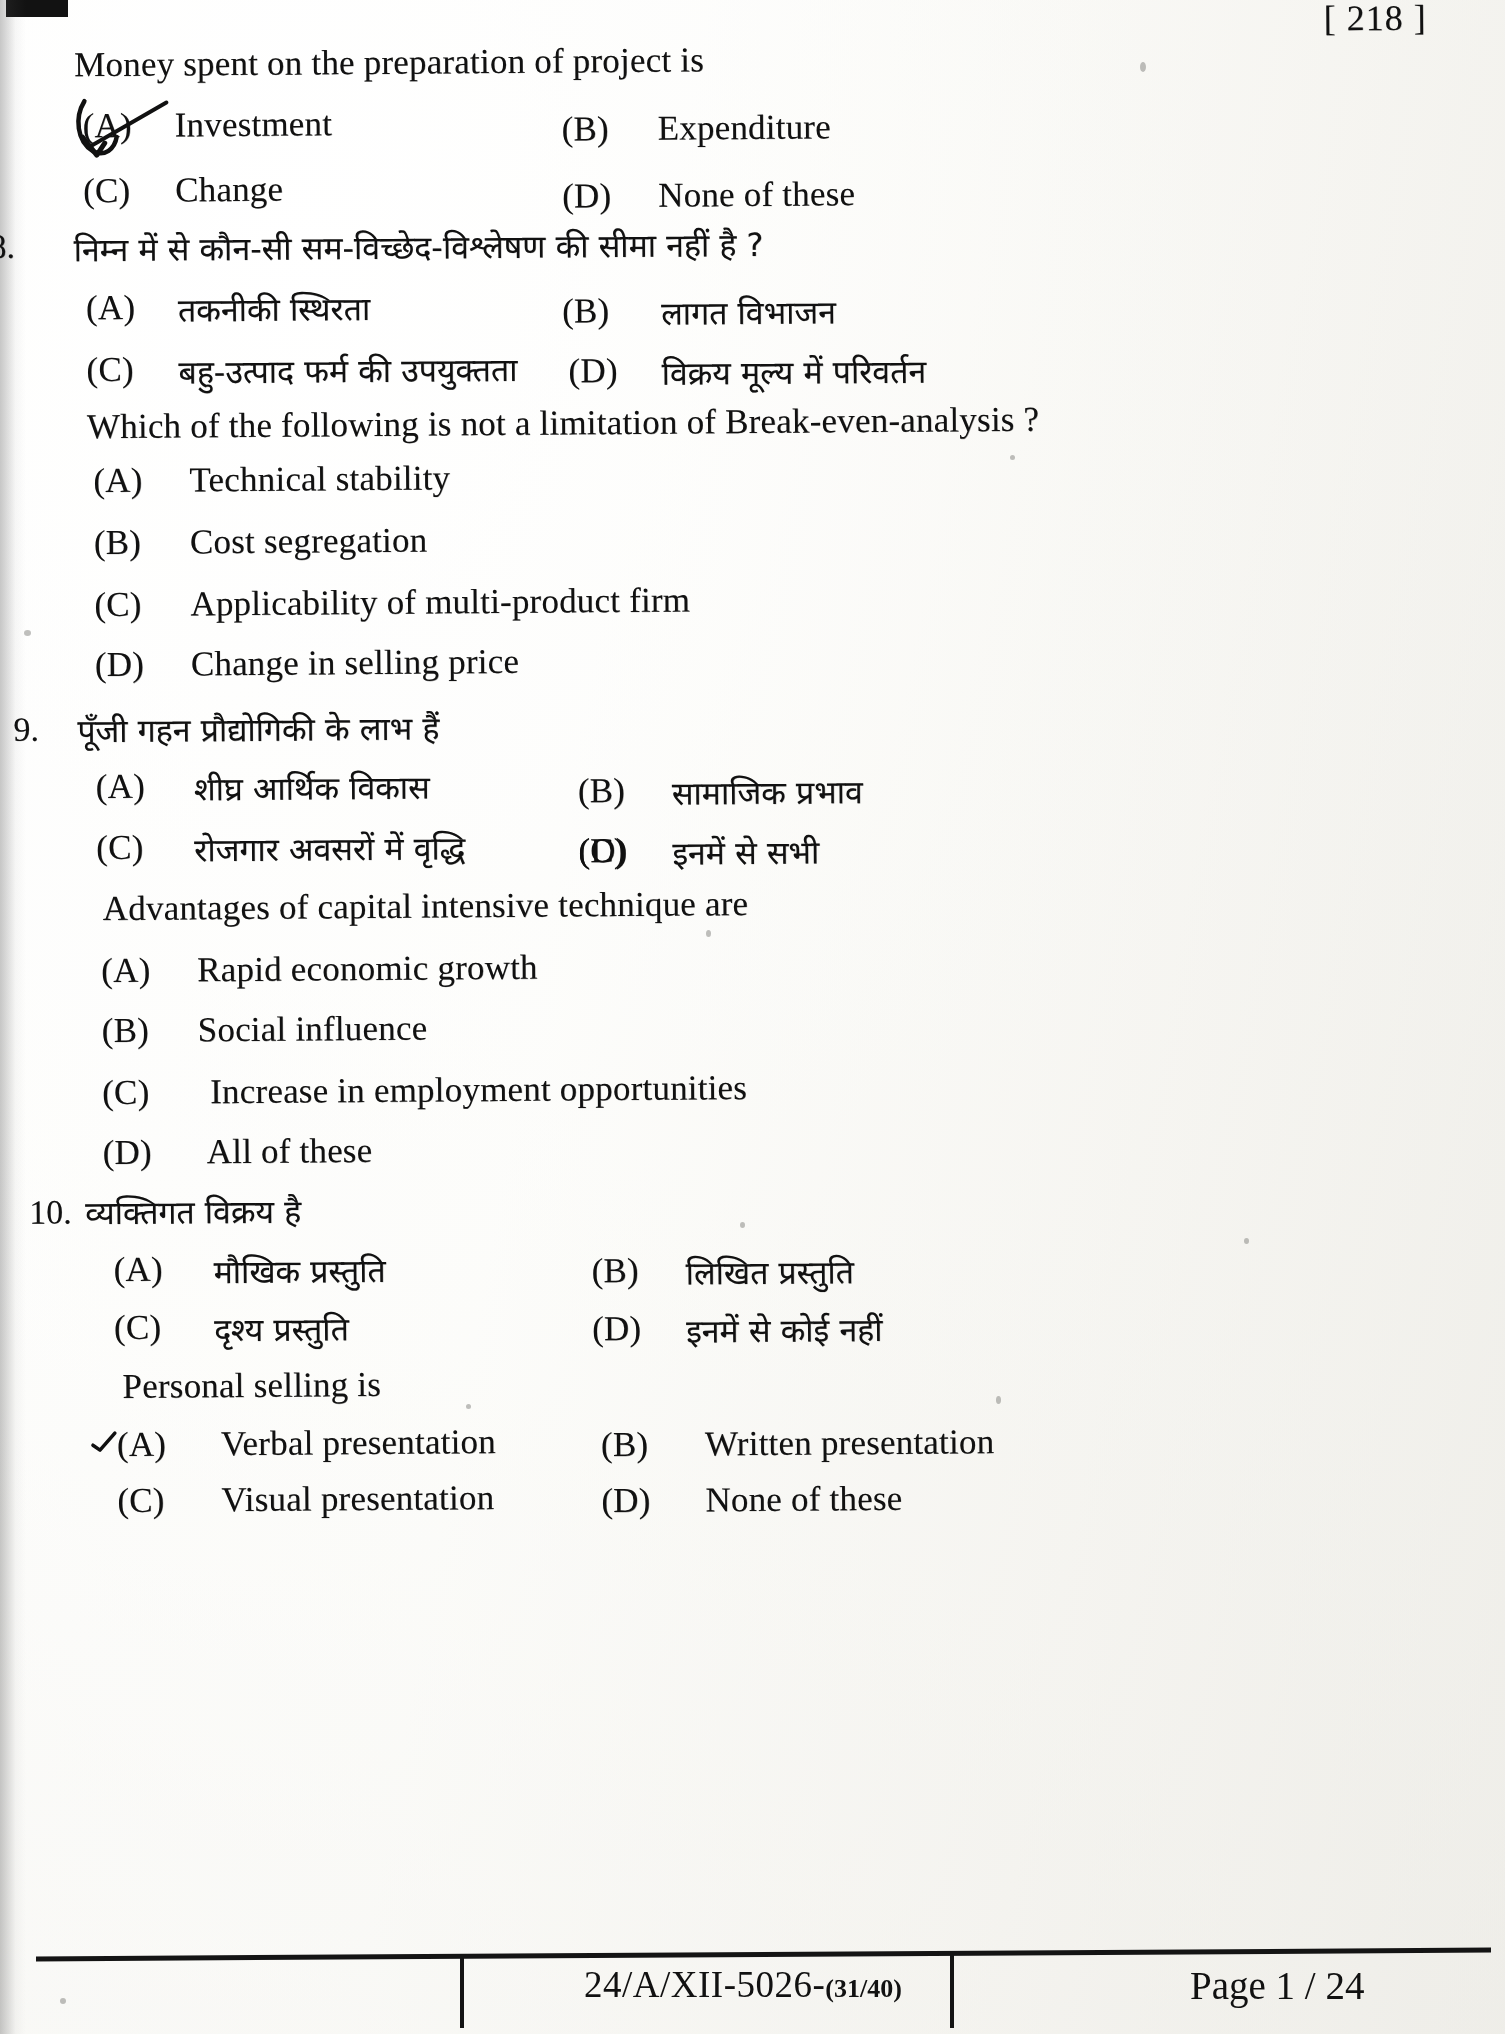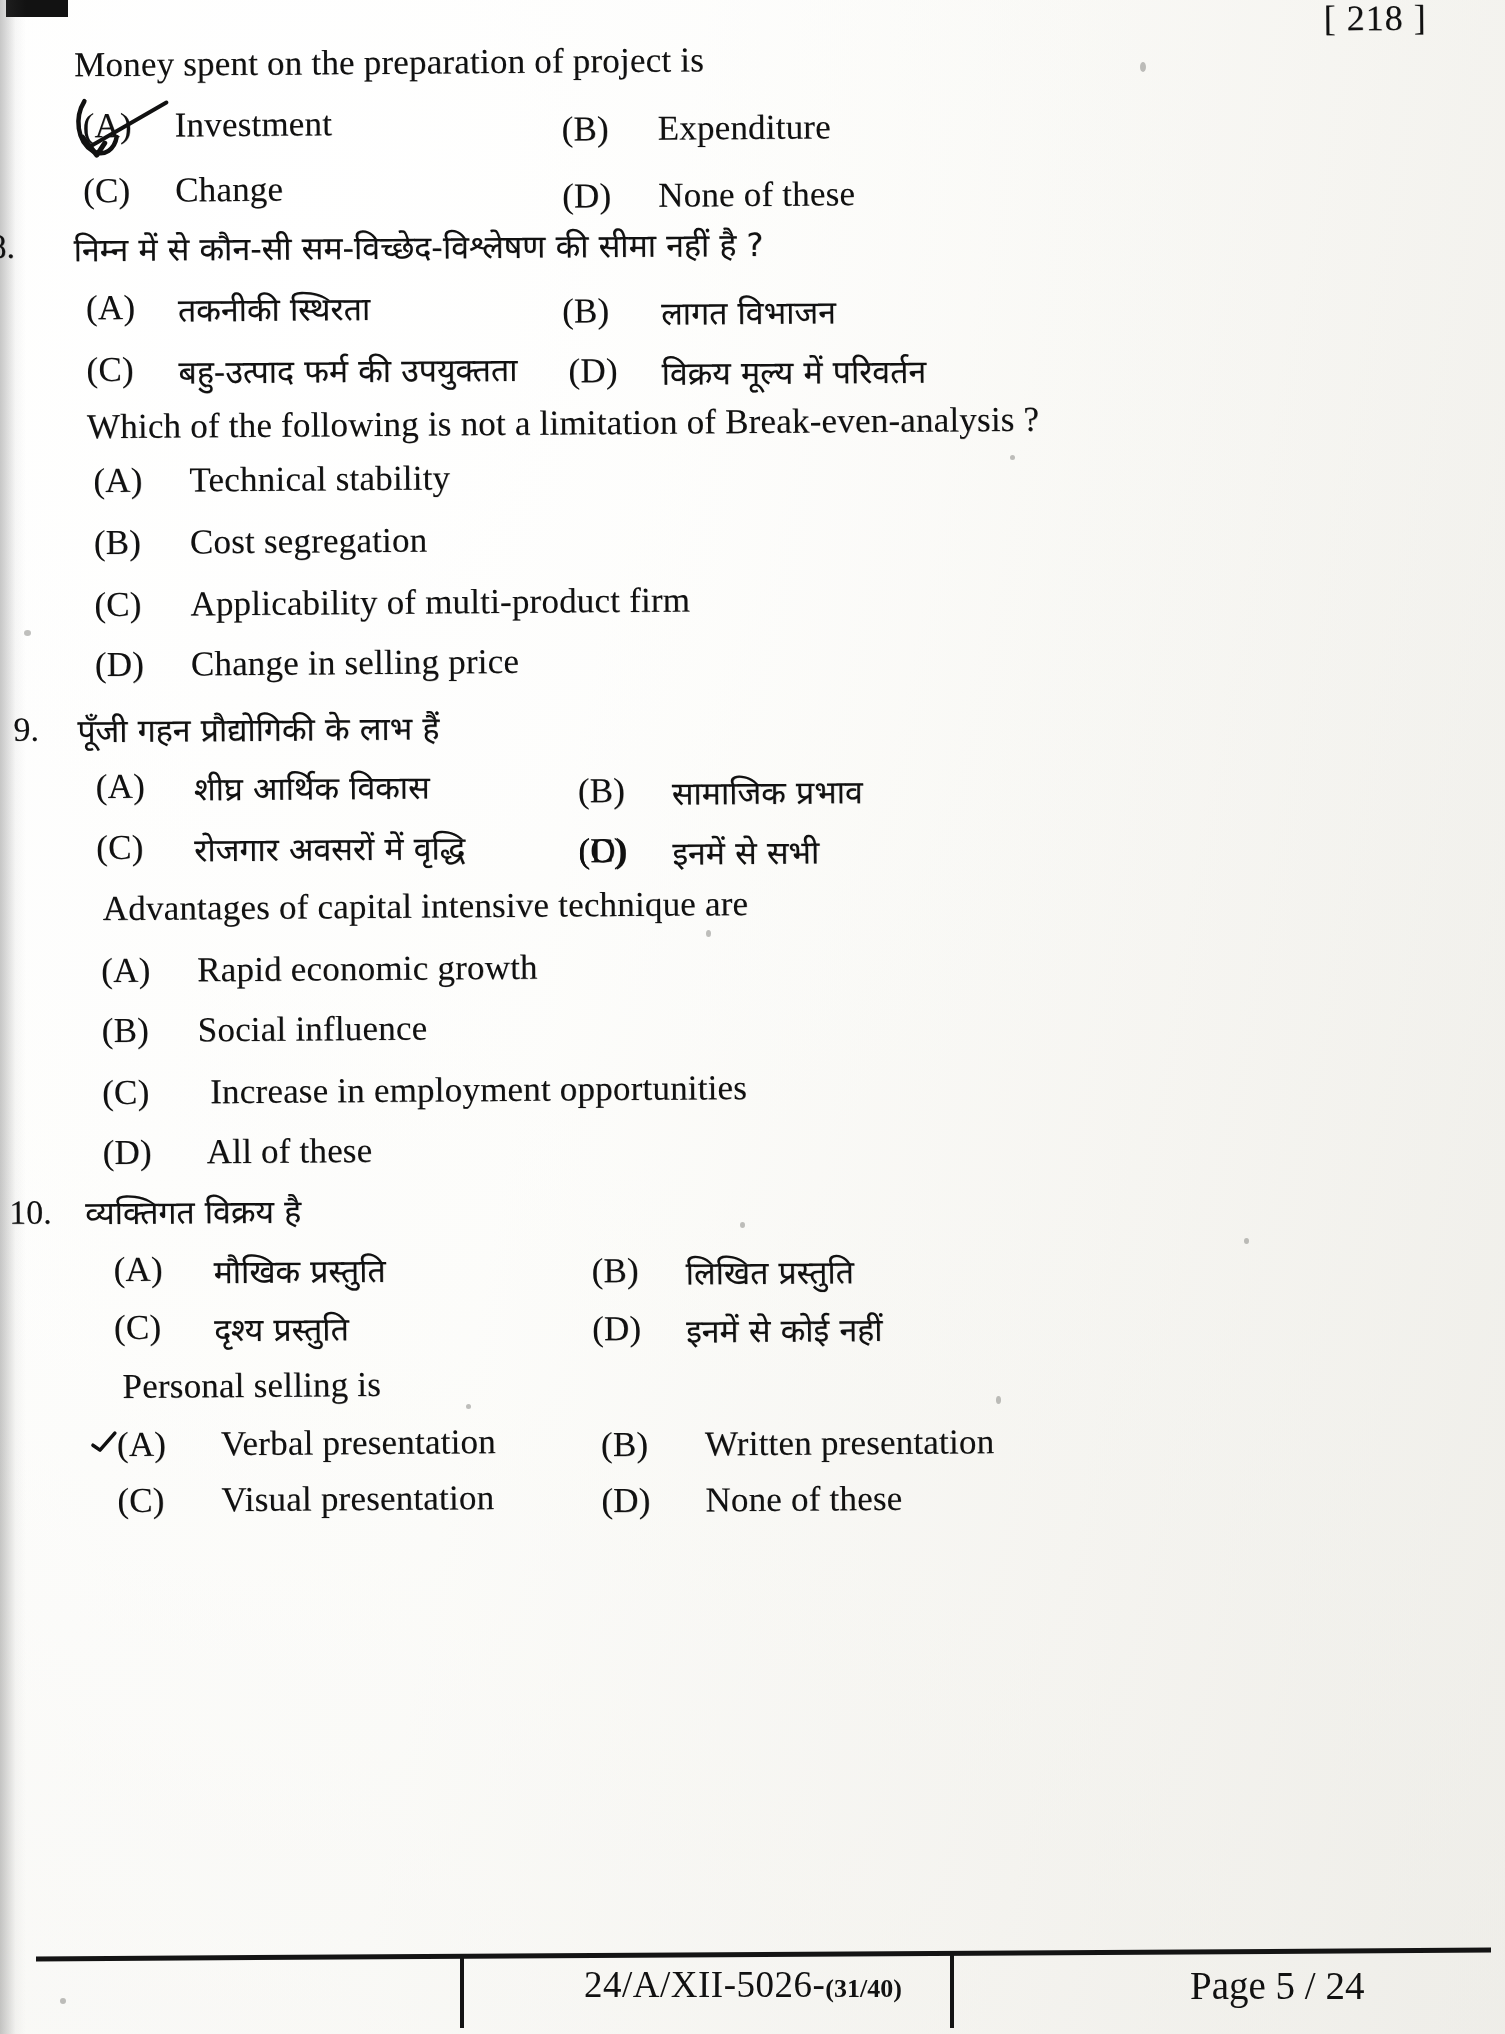--- a/index.html
+++ b/index.html
@@ -206,21 +206,21 @@
 
     <div class="txt en opt-label" style="left:100px; top:1006px;">(B)</div>
     <div class="txt en" style="left:196px; top:1006px;">Social influence</div>
 
     <div class="txt en opt-label" style="left:100px; top:1068px;">(C)</div>
     <div class="txt en" style="left:208px; top:1068px;">Increase in employment opportunities</div>
 
     <div class="txt en opt-label" style="left:100px; top:1128px;">(D)</div>
     <div class="txt en" style="left:204px; top:1128px;">All of these</div>
 
-    <div class="txt qnum-hi" style="left:6px; top:1188px;">10.</div>
+    <div class="txt qnum-hi" style="left:26px; top:1188px;">10.</div>
     <div class="txt hi" style="left:82px; top:1185px;">व्यक्तिगत विक्रय है</div>
 
     <div class="txt en opt-label" style="left:110px; top:1245px;">(A)</div>
     <div class="txt hi" style="left:210px; top:1245px;">मौखिक प्रस्तुति</div>
 
     <div class="txt en opt-label" style="left:588px; top:1250px;">(B)</div>
     <div class="txt hi" style="left:682px; top:1250px;">लिखित प्रस्तुति</div>
 
     <div class="txt en opt-label" style="left:110px; top:1303px;">(C)</div>
     <div class="txt hi" style="left:210px; top:1303px;">दृश्य प्रस्तुति</div>
@@ -247,21 +247,21 @@
     </svg>
 
   </div>
 
   <div id="footer-rule"></div>
   <div class="footer-vline" style="left:460px;"></div>
   <div class="footer-vline" style="left:950px;"></div>
 
   <div id="code-text"><span>24/A/XII-5026-</span><span id="code-sub">(31/40)</span></div>
 
-  <div id="page-text">Page 5 / 24</div>
+  <div id="page-text">Page 1 / 24</div>
 
   <div class="speck" style="left:1140px; top:62px; width:6px; height:10px;"></div>
   <div class="speck" style="left:1010px; top:455px; width:5px; height:5px;"></div>
   <div class="speck" style="left:24px;  top:630px; width:7px; height:6px;"></div>
   <div class="speck" style="left:706px; top:930px; width:5px; height:7px;"></div>
   <div class="speck" style="left:466px; top:1404px; width:5px; height:5px;"></div>
   <div class="speck" style="left:996px; top:1396px; width:5px; height:8px;"></div>
   <div class="speck" style="left:740px; top:1222px; width:5px; height:6px;"></div>
   <div class="speck" style="left:1244px; top:1238px; width:5px; height:6px;"></div>
   <div class="speck" style="left:60px;  top:1998px; width:6px; height:6px;"></div>

